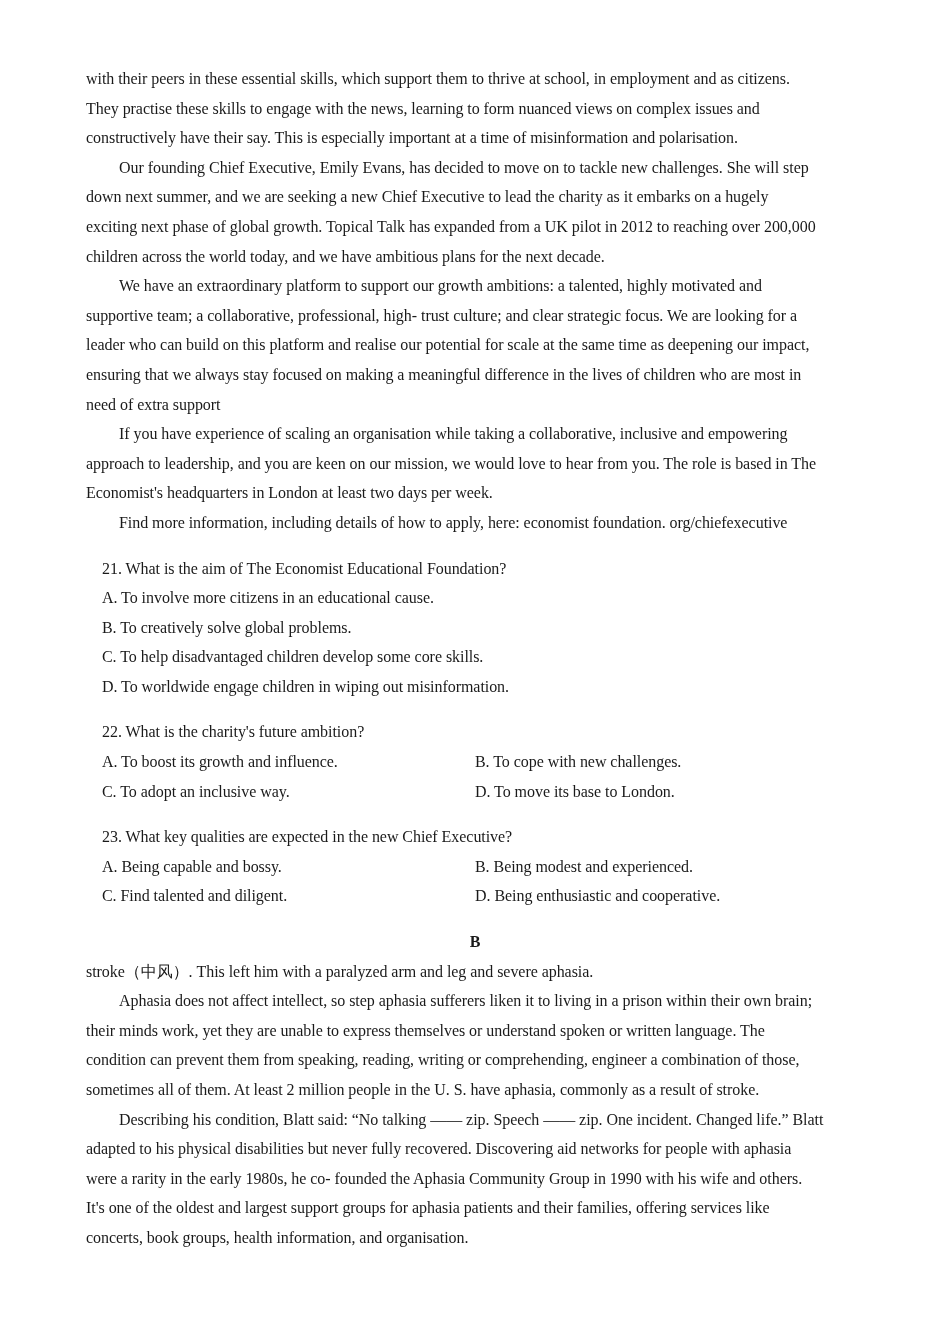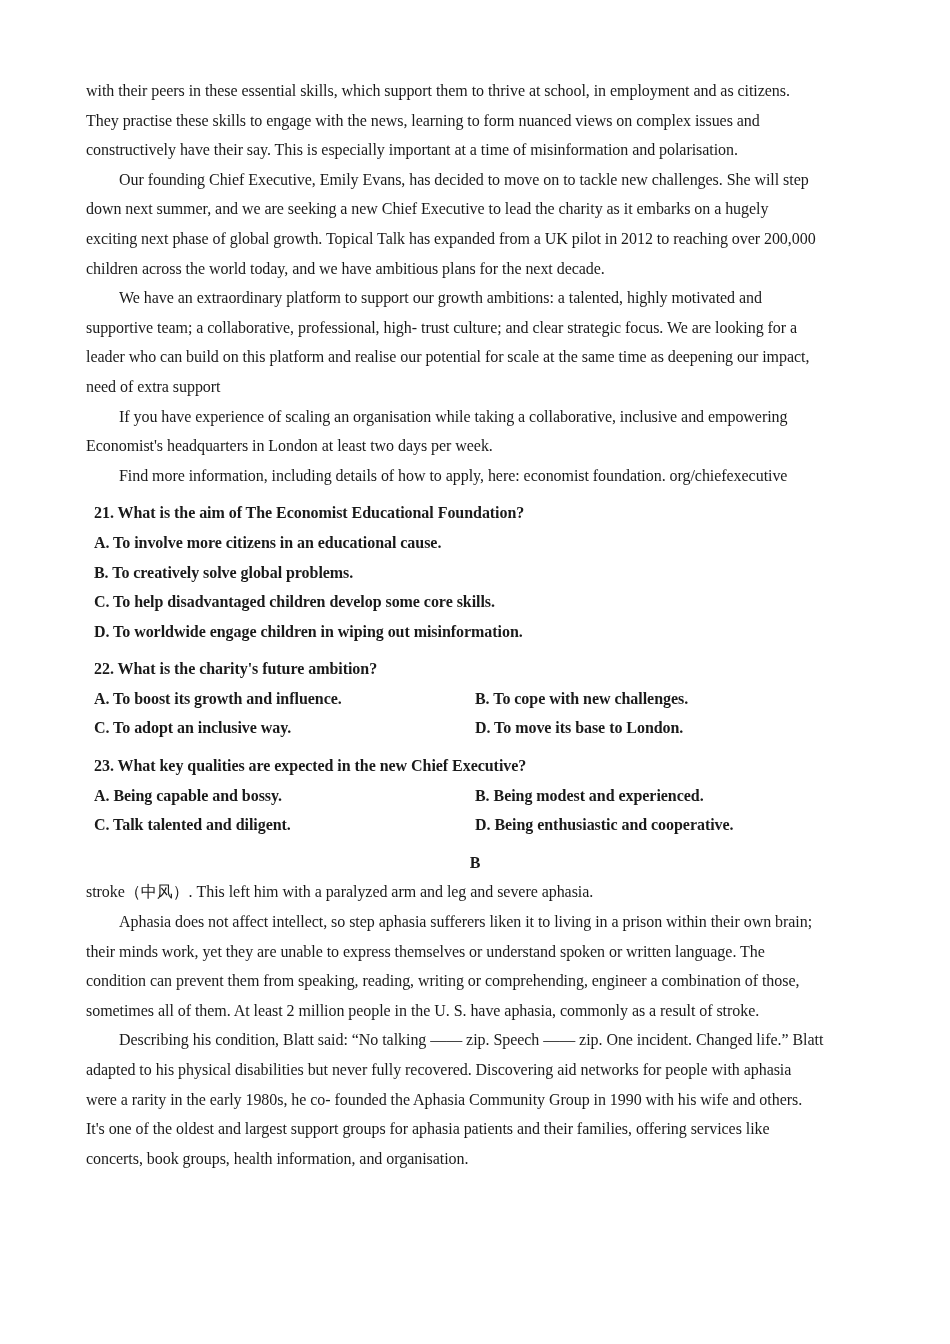--- a/index.html
+++ b/index.html
@@ -11,21 +11,21 @@
       width: 950px;
       height: 1344px;
       position: relative;
       overflow: hidden;
       font-family: "Liberation Serif", "DejaVu Serif", serif;
       color: #1a1a1a;
     }
     .page {
       position: absolute;
       left: 86px;
-      top: 76px;
+      top: 64px;
       width: 778px;
       font-size: 16px;
       line-height: 29.6px;
       letter-spacing: -0.05px;
     }
     .para {
       margin: 0;
       text-align: left;
     }
     .indent {
@@ -42,22 +42,21 @@
     .options-row .opt {
       width: 402px;
       white-space: nowrap;
     }
     .section-heading {
       text-align: center;
       font-weight: bold;
       margin: 0;
     }
     .question {
-      margin: 8px;
-      font-weight: bold;
+      margin: 16px;
     }
   </style>
 </head>
 <body>
 
 <div class="page">
 
   <div>
     <div class="para">
       <p class="line">with their peers in these essential skills, which support them to thrive at school, in employment and as citizens.</p>
@@ -67,24 +66,26 @@
     <div class="para">
       <p class="line indent">Our founding Chief Executive, Emily Evans, has decided to move on to tackle new challenges. She will step</p>
       <p class="line">down next summer, and we are seeking a new Chief Executive to lead the charity as it embarks on a hugely</p>
       <p class="line">exciting next phase of global growth. Topical Talk has expanded from a UK pilot in 2012 to reaching over 200,000</p>
       <p class="line">children across the world today, and we have ambitious plans for the next decade.</p>
     </div>
     <div class="para">
       <p class="line indent">We have an extraordinary platform to support our growth ambitions: a talented, highly motivated and</p>
       <p class="line">supportive team; a collaborative, professional, high- trust culture; and clear strategic focus. We are looking for a</p>
       <p class="line">leader who can build on this platform and realise our potential for scale at the same time as deepening our impact,</p>
+      <p class="line">ensuring that we always stay focused on making a meaningful difference in the lives of children who are most in</p>
       <p class="line">need of extra support</p>
     </div>
     <div class="para">
       <p class="line indent">If you have experience of scaling an organisation while taking a collaborative, inclusive and empowering</p>
+      <p class="line">approach to leadership, and you are keen on our mission, we would love to hear from you. The role is based in The</p>
       <p class="line">Economist's headquarters in London at least two days per week.</p>
     </div>
     <div class="para">
       <p class="line indent">Find more information, including details of how to apply, here: economist foundation. org/chiefexecutive</p>
     </div>
   </div>
 
   <div class="question">
     <p class="line">21. What is the aim of The Economist Educational Foundation?</p>
     <p class="line">A. To involve more citizens in an educational cause.</p>
@@ -105,21 +106,21 @@
     </div>
   </div>
 
   <div class="question">
     <p class="line">23. What key qualities are expected in the new Chief Executive?</p>
     <div class="options-row">
       <span class="opt">A. Being capable and bossy.</span>
       <span class="opt">B. Being modest and experienced.</span>
     </div>
     <div class="options-row">
-      <span class="opt">C. Talk talented and diligent.</span>
+      <span class="opt">C. Find talented and diligent.</span>
       <span class="opt">D. Being enthusiastic and cooperative.</span>
     </div>
   </div>
 
   <div>
     <p class="section-heading">B</p>
     <div class="para">
       <p class="line">stroke（中风）. This left him with a paralyzed arm and leg and severe aphasia.</p>
     </div>
     <div class="para">

